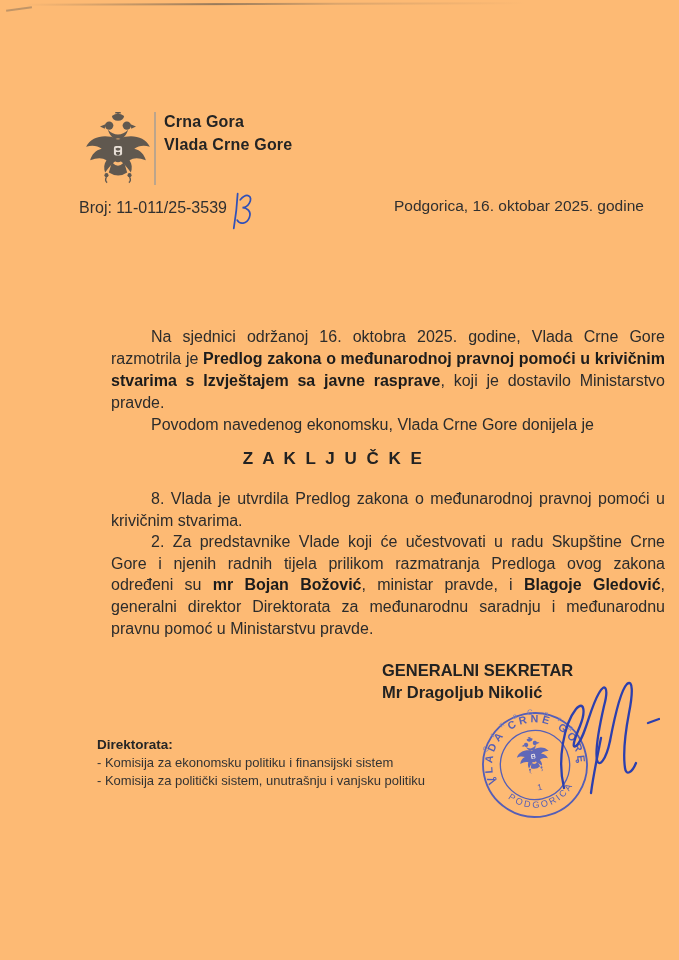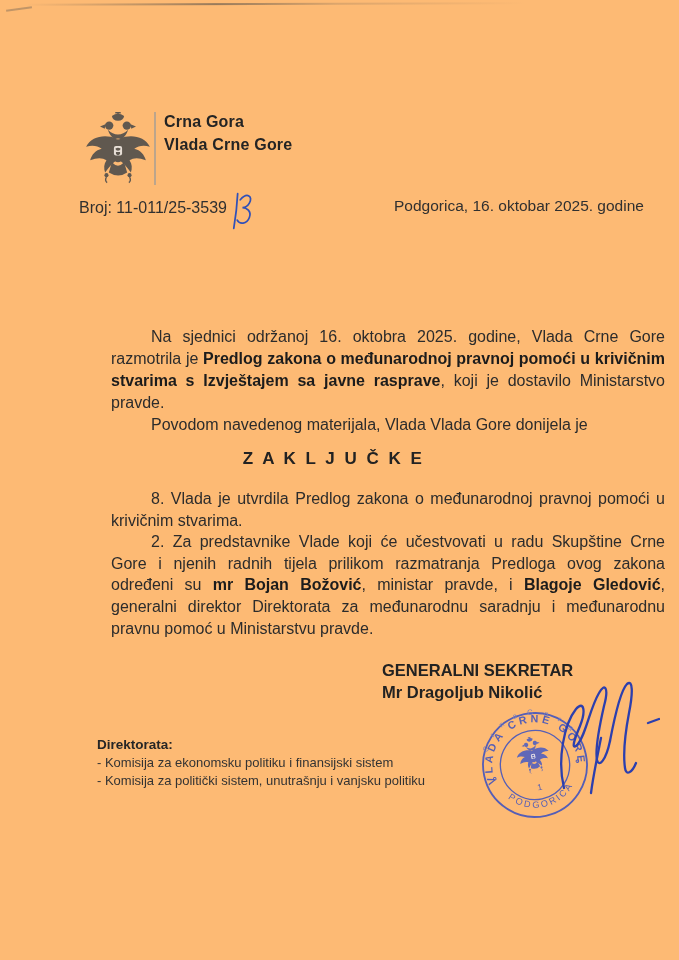--- a/index.html
+++ b/index.html
@@ -100,21 +100,21 @@
     <span>Broj: 11-011/25-3539</span>
     <svg class="hw3" viewBox="0 0 30 48">
       <path d="M10 4 C 9.3 18 7.5 32 5.5 44"></path>
       <path d="M13 11 C 21 2 28 7 23.5 15 C 21.5 18.5 18 20 15.5 20 C 20 20 26.5 24 23.5 31.5 C 20.5 39.5 12 39.5 9.5 34.5"></path>
     </svg>
   </div>
   <div class="place-date">Podgorica, 16. oktobar 2025. godine</div>
 
   <div class="body-block block1">
     <p class="jp"><span>Na sjednici održanoj 16. oktobra 2025. godine, Vlada Crne Gore razmotrila je </span><b>Predlog zakona o međunarodnoj pravnoj pomoći u krivičnim stvarima s Izvještajem sa javne rasprave</b><span>, koji je dostavilo Ministarstvo pravde.</span></p>
-    <p class="jp lead">Povodom navedenog materijala, Vlada Vlada Gore donijela je</p>
+    <p class="jp lead">Povodom navedenog ekonomsku, Vlada Crne Gore donijela je</p>
   </div>
 
   <h1 class="heading">Z A K L J U Č K E</h1>
 
   <div class="body-block block2">
     <p class="jp">8. Vlada je utvrdila Predlog zakona o međunarodnoj pravnoj pomoći u krivičnim stvarima.</p>
     <p class="jp"><span>2. Za predstavnike Vlade koji će učestvovati u radu Skupštine Crne Gore i njenih radnih tijela prilikom razmatranja Predloga ovog zakona određeni su </span><b>mr Bojan Božović</b><span>, ministar pravde, i </span><b>Blagoje Gledović</b><span>, generalni direktor Direktorata za međunarodnu saradnju i međunarodnu pravnu pomoć u Ministarstvu pravde.</span></p>
   </div>
 
   <div class="sig-block">

